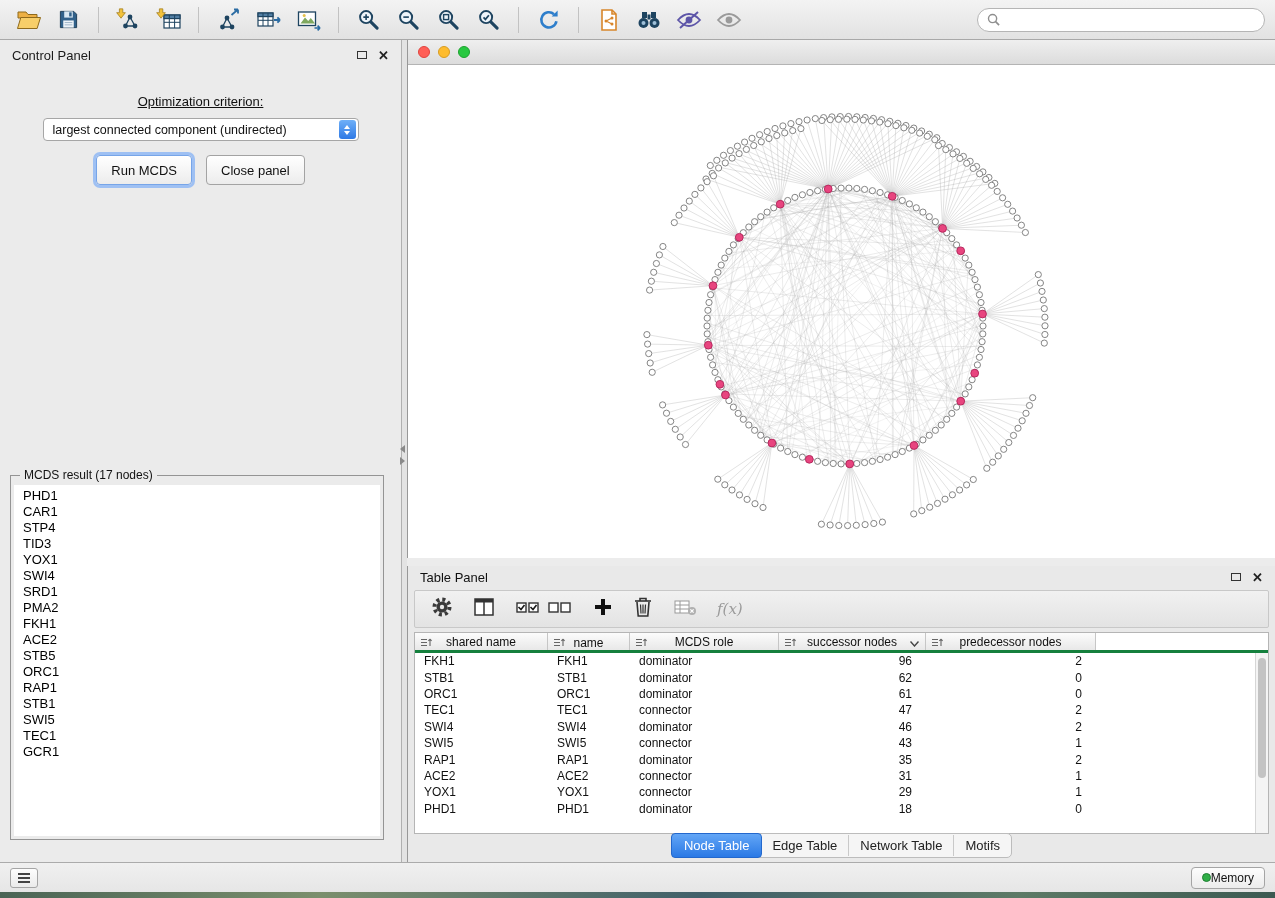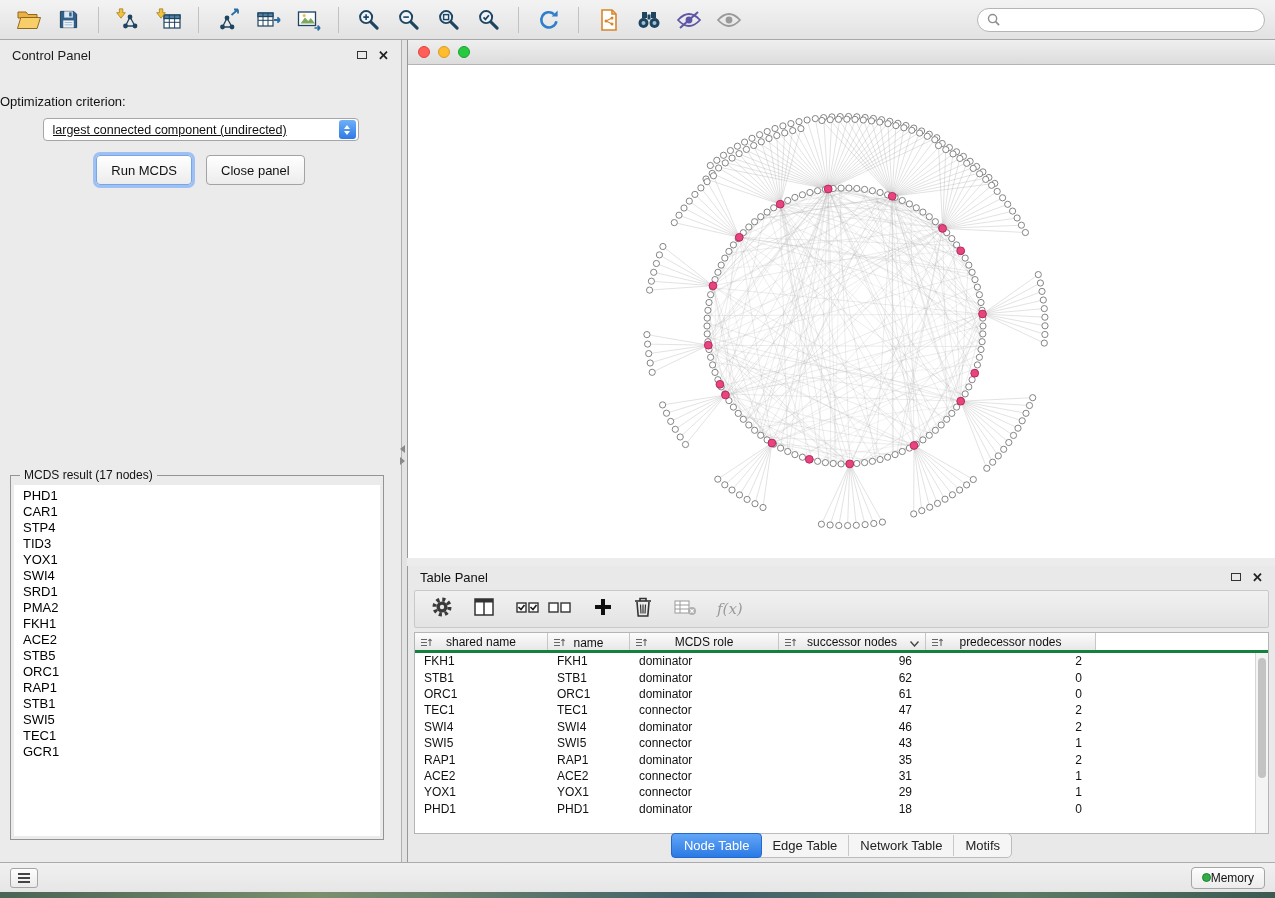--- a/index.html
+++ b/index.html
@@ -22,24 +22,24 @@
   .cp-header { height:30px; display:flex; align-items:center; padding:0 12px; font-size:13px; color:#1a1a1a; }
   .win-icons { margin-left:auto; display:flex; align-items:center; gap:11px; }
   .float-icon { width:10px; height:8px; border:1.5px solid #333; display:inline-block; }
   .close-x { font-size:13px; font-weight:bold; color:#222; line-height:1; cursor:default; }
   .cp-tabs, .tp-tabs { display:flex; justify-content:center; }
   .seg { display:inline-flex; background:#f5f5f5; border:1px solid #bcbcbc; border-radius:5px; align-items:center; }
   .seg-tab { padding:3px 11px; font-size:13px; color:#222; border-right:1px solid #c9c9c9; white-space:nowrap; }
   .seg-tab:last-child { border-right:none; }
   .seg-tab.active { background:linear-gradient(#63a6f6,#2a79e5); color:#fff; border-radius:4px;
     margin:-1px; border:1px solid #2368cd; padding:4px 12px; }
-  .opt-label { text-align:left; margin-top:24px; font-size:13px; }
+  .opt-label { text-align:center; margin-top:24px; font-size:13px;text-decoration:underline; }
   .mac-select { width:316px; height:23px; margin:9px auto 0; background:#fff; border:1px solid #a6a6a6;
     border-radius:4px; display:flex; align-items:center; font-size:12.5px; padding-left:9px; }
-  .mac-select .val { flex:1; white-space:nowrap; overflow:hidden;text-decoration:underline; }
+  .mac-select .val { flex:1; white-space:nowrap; overflow:hidden; }
   .stepper { width:17px; height:19px; border-radius:3px; background:linear-gradient(#6fb0f8,#2e79e5);
     display:flex; flex-direction:column; align-items:center; justify-content:center; gap:2px; margin-right:2px; flex:0 0 auto; }
   .stepper .up { width:0; height:0; border-left:3.5px solid transparent; border-right:3.5px solid transparent; border-bottom:4px solid #fff; }
   .stepper .dn { width:0; height:0; border-left:3.5px solid transparent; border-right:3.5px solid transparent; border-top:4px solid #fff; }
   .btn-row { display:flex; justify-content:center; gap:14px; margin-top:14px; }
   .mac-btn { height:23px; padding:14px 14px; font-size:13px; background:linear-gradient(#ffffff,#ececec);
     border:1px solid #a3a3a3; border-radius:4px; color:#111; display:flex; align-items:center; }
   .mac-btn.focused { box-shadow:0 0 0 3px rgba(106,164,248,.6); border-color:#77a5e8; }
   .result-box { position:absolute; left:10px; right:17px; top:428px; bottom:22px; border:1px solid #949494; padding:3px; background:transparent; }
   .result-box legend { font-size:12px; padding:0 4px; margin-left:6px; color:#111; }

